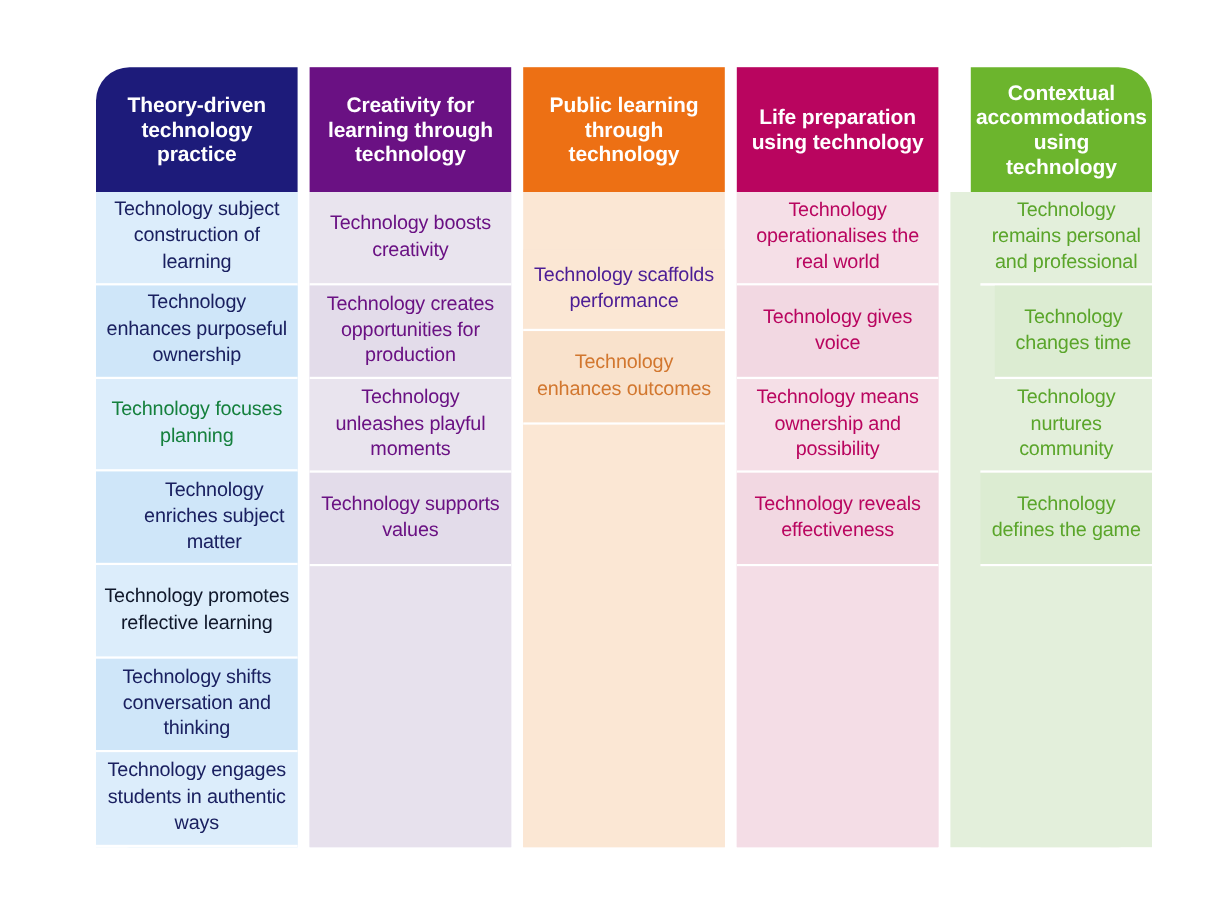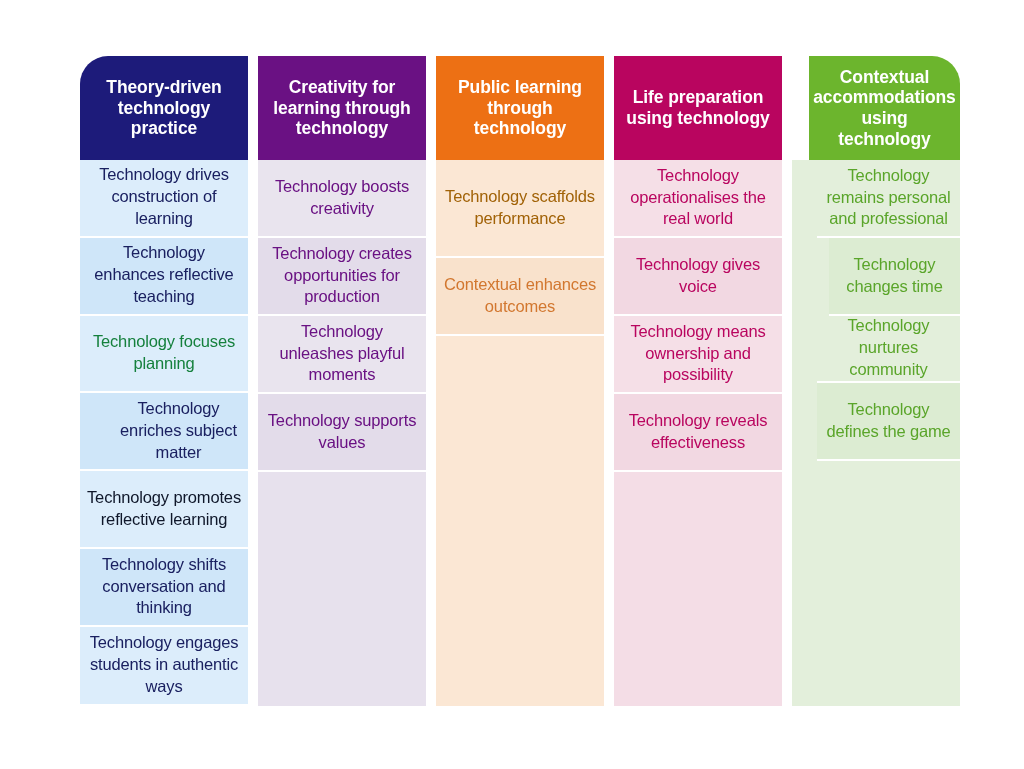--- a/index.html
+++ b/index.html
@@ -84,22 +84,22 @@
     padding-left: 25px;
   }
 </style>
 </head>
 <body style="background: rgb(255, 255, 255);">
 
 <div id="framework">
     <div class="column">
       <div class="col-header" style="background: rgb(29, 27, 122); color: rgb(255, 255, 255);">Theory-driven technology practice</div>
       <div class="col-body" style="background: rgb(220, 237, 251);">
-        <div class="cell" style="background: rgb(220, 237, 251); color: rgb(26, 32, 96); height: 78px; display: flex; align-items: center; justify-content: center; border-bottom: 2px solid rgb(255, 255, 255);">Technology drives construction of learning</div>
-        <div class="cell" style="background: rgb(207, 230, 249); color: rgb(26, 32, 96); height: 78px; display: flex; align-items: center; justify-content: center; border-bottom: 2px solid rgb(255, 255, 255);">Technology enhances reflective teaching</div>
+        <div class="cell" style="background: rgb(220, 237, 251); color: rgb(26, 32, 96); height: 78px; display: flex; align-items: center; justify-content: center; border-bottom: 2px solid rgb(255, 255, 255);">Technology subject construction of learning</div>
+        <div class="cell" style="background: rgb(207, 230, 249); color: rgb(26, 32, 96); height: 78px; display: flex; align-items: center; justify-content: center; border-bottom: 2px solid rgb(255, 255, 255);">Technology enhances purposeful ownership</div>
         <div class="cell" style="background: rgb(220, 237, 251); color: #15803d; height: 78px; display: flex; align-items: center; justify-content: center; border-bottom: 2px solid rgb(255, 255, 255);">Technology focuses planning</div>
         <div class="cell" style="background: rgb(207, 230, 249); color: rgb(26, 32, 96); height: 78px; display: flex; align-items: center; justify-content: center; border-bottom: 2px solid rgb(255, 255, 255); padding-left: 36px;">Technology enriches subject matter</div>
         <div class="cell" style="background: rgb(220, 237, 251); color: #0f172a; height: 78px; display: flex; align-items: center; justify-content: center; border-bottom: 2px solid rgb(255, 255, 255);">Technology promotes reflective learning</div>
         <div class="cell" style="background: rgb(207, 230, 249); color: rgb(26, 32, 96); height: 78px; display: flex; align-items: center; justify-content: center; border-bottom: 2px solid rgb(255, 255, 255);">Technology shifts conversation and thinking</div>
         <div class="cell" style="background: rgb(220, 237, 251); color: rgb(26, 32, 96); height: 79px; display: flex; align-items: center; justify-content: center; border-bottom: 2px solid rgb(255, 255, 255);">Technology engages students in authentic ways</div>
         <div class="cell filler" style="background: rgb(220, 237, 251);"></div>
       </div>
     </div>
     <div class="column">
       <div class="col-header" style="background: rgb(106, 17, 131); color: rgb(255, 255, 255);">Creativity for learning through technology</div>
@@ -107,38 +107,38 @@
         <div class="cell" style="background: rgb(233, 228, 238); color: rgb(106, 17, 131); height: 78px; display: flex; align-items: center; justify-content: center; border-bottom: 2px solid rgb(255, 255, 255);">Technology boosts creativity</div>
         <div class="cell" style="background: rgb(227, 220, 234); color: rgb(106, 17, 131); height: 78px; display: flex; align-items: center; justify-content: center; border-bottom: 2px solid rgb(255, 255, 255);">Technology creates opportunities for production</div>
         <div class="cell" style="background: rgb(233, 228, 238); color: rgb(106, 17, 131); height: 78px; display: flex; align-items: center; justify-content: center; border-bottom: 2px solid rgb(255, 255, 255);">Technology unleashes playful moments</div>
         <div class="cell" style="background: rgb(227, 220, 234); color: rgb(106, 17, 131); height: 78px; display: flex; align-items: center; justify-content: center; border-bottom: 2px solid rgb(255, 255, 255);">Technology supports values</div>
         <div class="cell filler" style="background: rgb(231, 225, 237);"></div>
       </div>
     </div>
     <div class="column">
       <div class="col-header" style="background: rgb(237, 112, 20); color: rgb(255, 255, 255);">Public learning through technology</div>
       <div class="col-body" style="background: rgb(251, 231, 212);">
-        <div class="cell" style="background: rgb(251, 231, 212); color: #a16207; height: 98px; display: flex; align-items: center; justify-content: center; border-bottom: 2px solid rgb(255, 255, 255);">Technology scaffolds performance</div>
-        <div class="cell" style="background: rgb(249, 226, 204); color: rgb(210, 119, 47); height: 78px; display: flex; align-items: center; justify-content: center; border-bottom: 2px solid rgb(255, 255, 255);">Contextual enhances outcomes</div>
+        <div class="cell" style="background: rgb(251, 231, 212); color: #4c1d95; height: 68px; display: flex; align-items: center; justify-content: center; border-bottom: 2px solid rgb(255, 255, 255); margin-top: 48px;">Technology scaffolds performance</div>
+        <div class="cell" style="background: rgb(249, 226, 204); color: rgb(210, 119, 47); height: 78px; display: flex; align-items: center; justify-content: center; border-bottom: 2px solid rgb(255, 255, 255);">Technology enhances outcomes</div>
         <div class="cell filler" style="background: rgb(251, 231, 212);"></div>
       </div>
     </div>
     <div class="column">
       <div class="col-header" style="background: rgb(185, 5, 95); color: rgb(255, 255, 255);">Life preparation using technology</div>
       <div class="col-body" style="background: rgb(244, 221, 230);">
         <div class="cell" style="background: rgb(245, 223, 231); color: rgb(185, 5, 95); height: 78px; display: flex; align-items: center; justify-content: center; border-bottom: 2px solid rgb(255, 255, 255);">Technology operationalises the real world</div>
         <div class="cell" style="background: rgb(242, 216, 226); color: rgb(185, 5, 95); height: 78px; display: flex; align-items: center; justify-content: center; border-bottom: 2px solid rgb(255, 255, 255);">Technology gives voice</div>
         <div class="cell" style="background: rgb(245, 223, 231); color: rgb(185, 5, 95); height: 78px; display: flex; align-items: center; justify-content: center; border-bottom: 2px solid rgb(255, 255, 255);">Technology means ownership and possibility</div>
         <div class="cell" style="background: rgb(242, 216, 226); color: rgb(185, 5, 95); height: 78px; display: flex; align-items: center; justify-content: center; border-bottom: 2px solid rgb(255, 255, 255);">Technology reveals effectiveness</div>
         <div class="cell filler" style="background: rgb(244, 221, 230);"></div>
       </div>
     </div>
     <div class="column">
       <div class="col-header" style="background: rgb(108, 181, 45); color: rgb(255, 255, 255); margin-left: 17px;">Contextual accommodations using technology</div>
       <div class="col-body" style="background: rgb(227, 239, 219);">
         <div class="cell" style="background: rgb(227, 239, 219); color: rgb(90, 165, 42); height: 78px; display: flex; align-items: center; justify-content: center; border-bottom: 2px solid rgb(255, 255, 255);">Technology remains personal and professional</div>
         <div class="cell" style="background: rgb(220, 236, 210); color: rgb(90, 165, 42); height: 78px; display: flex; align-items: center; justify-content: center; border-bottom: 2px solid rgb(255, 255, 255); margin-left: 12px;">Technology changes time</div>
-        <div class="cell" style="background: rgb(227, 239, 219); color: rgb(90, 165, 42); height: 67px; display: flex; align-items: center; justify-content: center; border-bottom: 2px solid rgb(255, 255, 255);">Technology nurtures community</div>
+        <div class="cell" style="background: rgb(227, 239, 219); color: rgb(90, 165, 42); height: 78px; display: flex; align-items: center; justify-content: center; border-bottom: 2px solid rgb(255, 255, 255);">Technology nurtures community</div>
         <div class="cell" style="background: rgb(220, 236, 210); color: rgb(90, 165, 42); height: 78px; display: flex; align-items: center; justify-content: center; border-bottom: 2px solid rgb(255, 255, 255);">Technology defines the game</div>
         <div class="cell filler" style="background: rgb(227, 239, 219);"></div>
       </div>
     </div>
   </div>
 
 </body></html>

